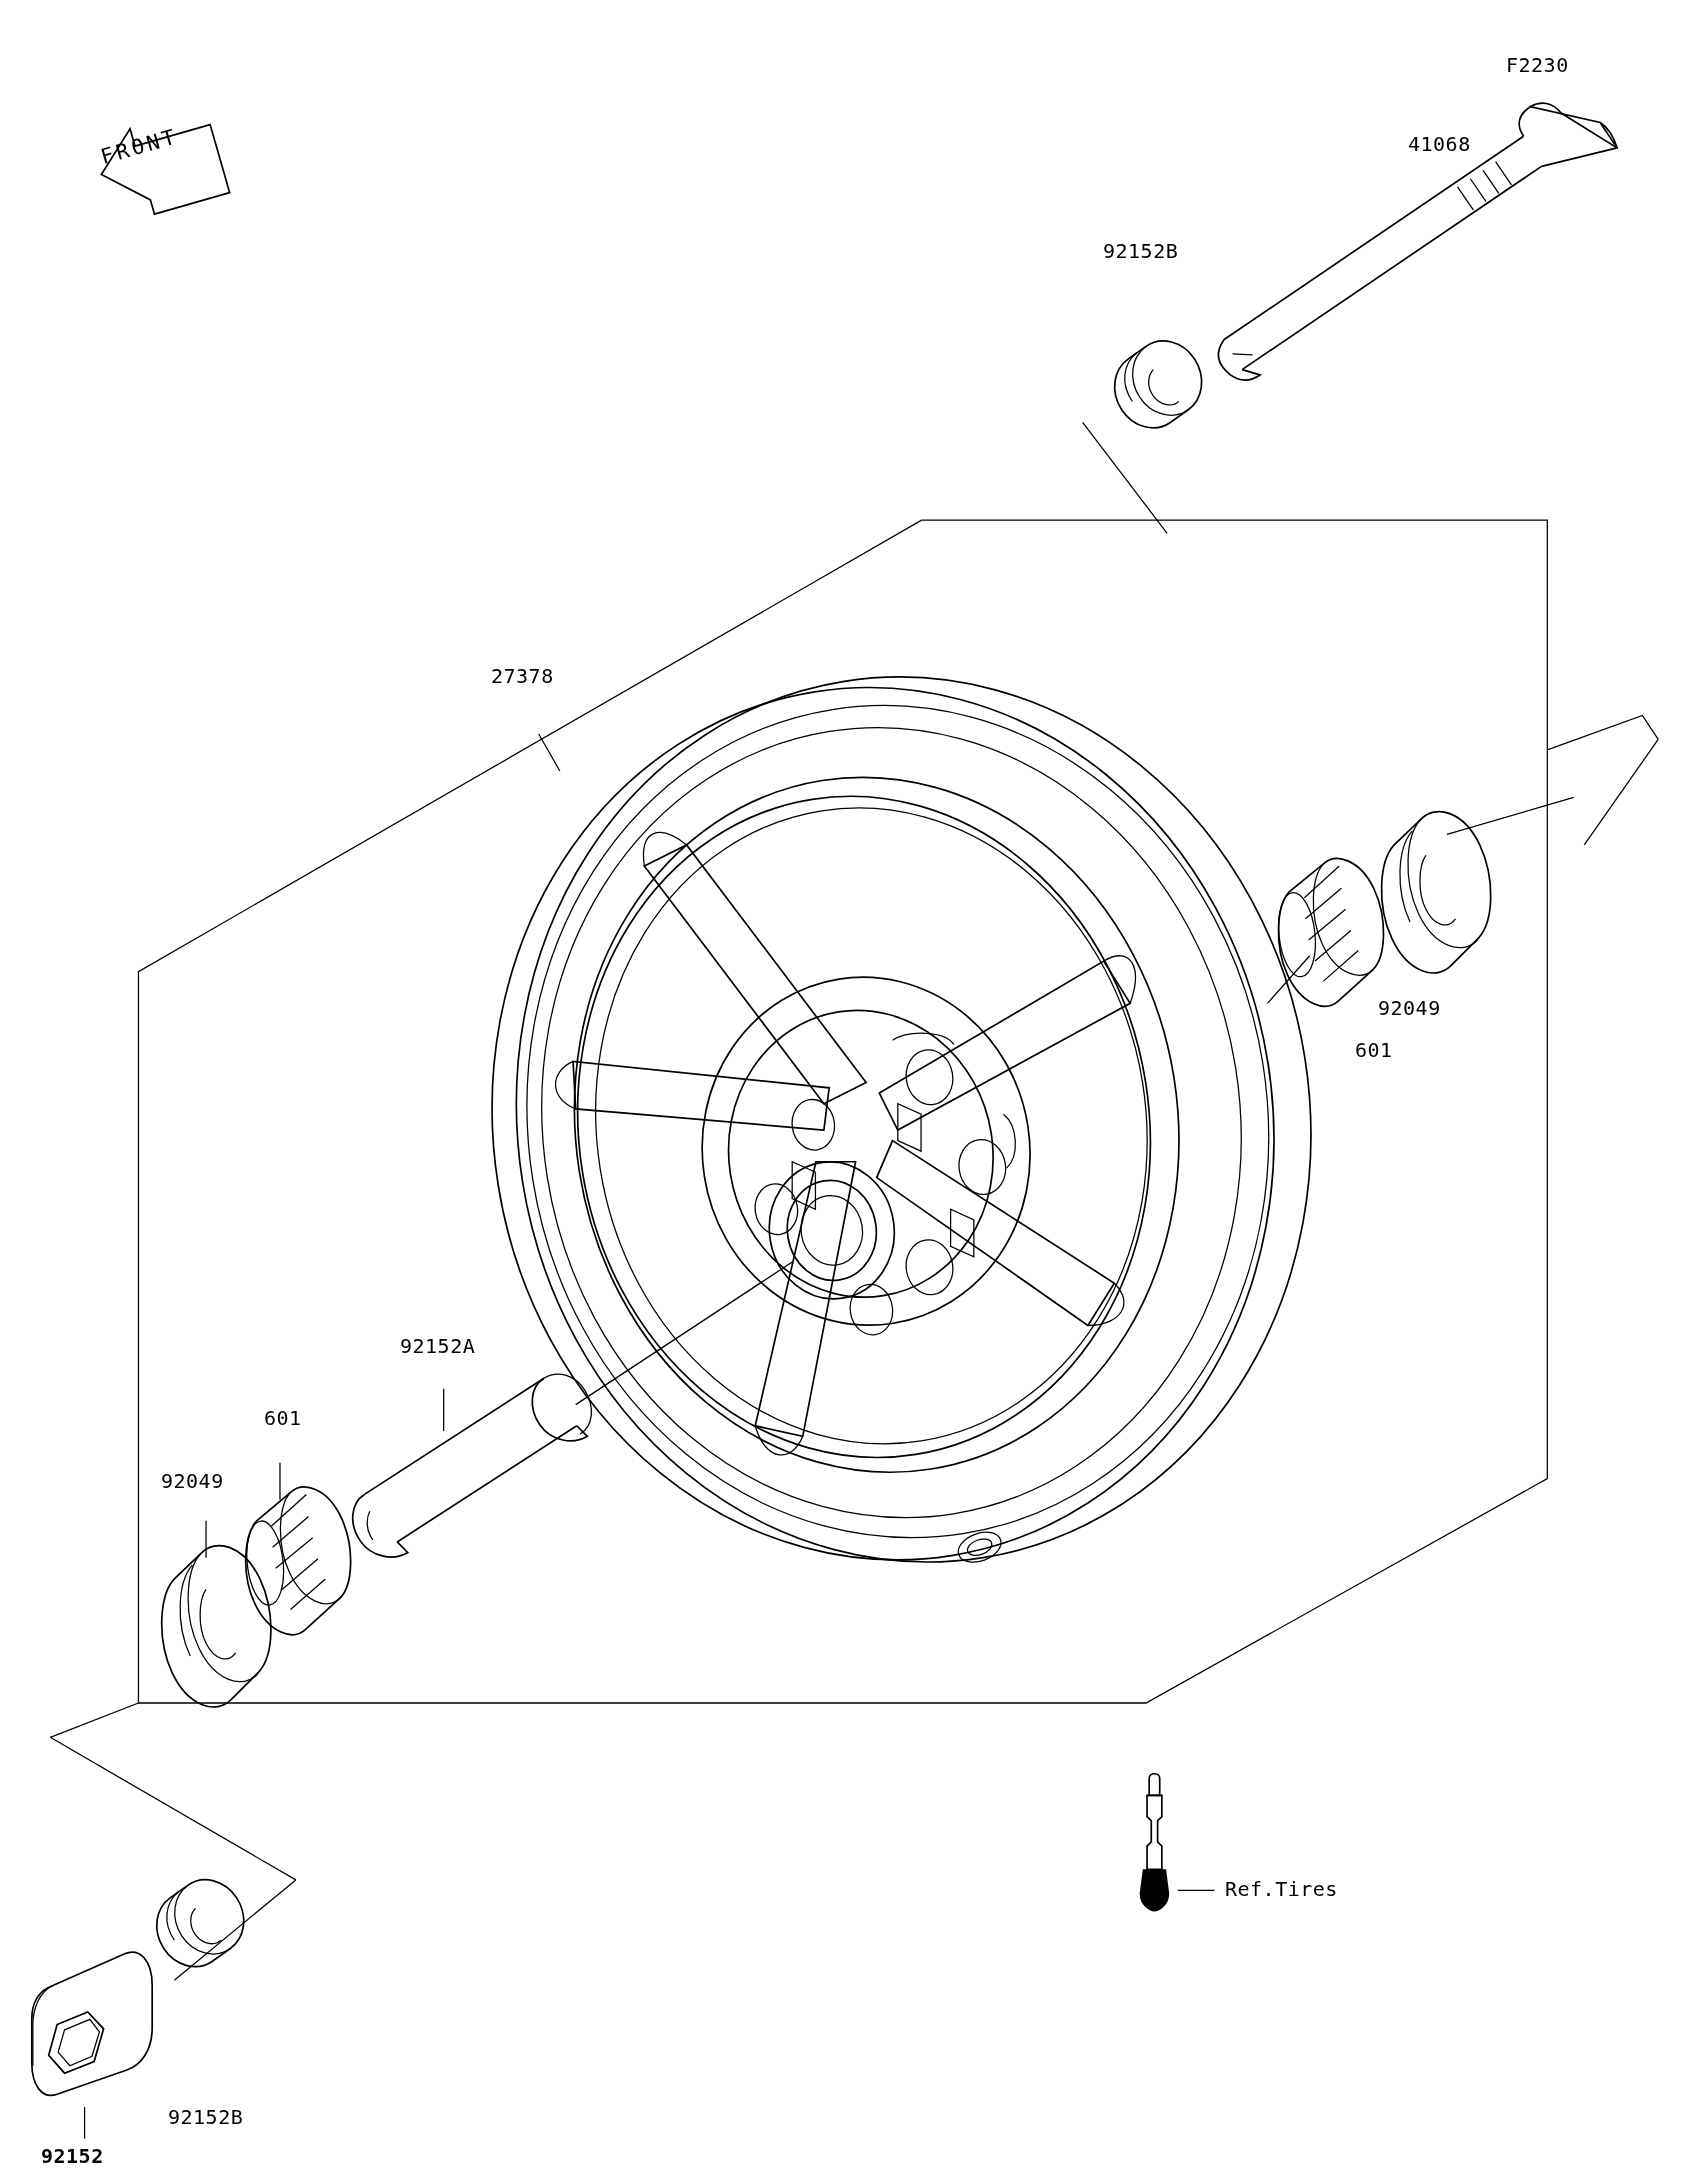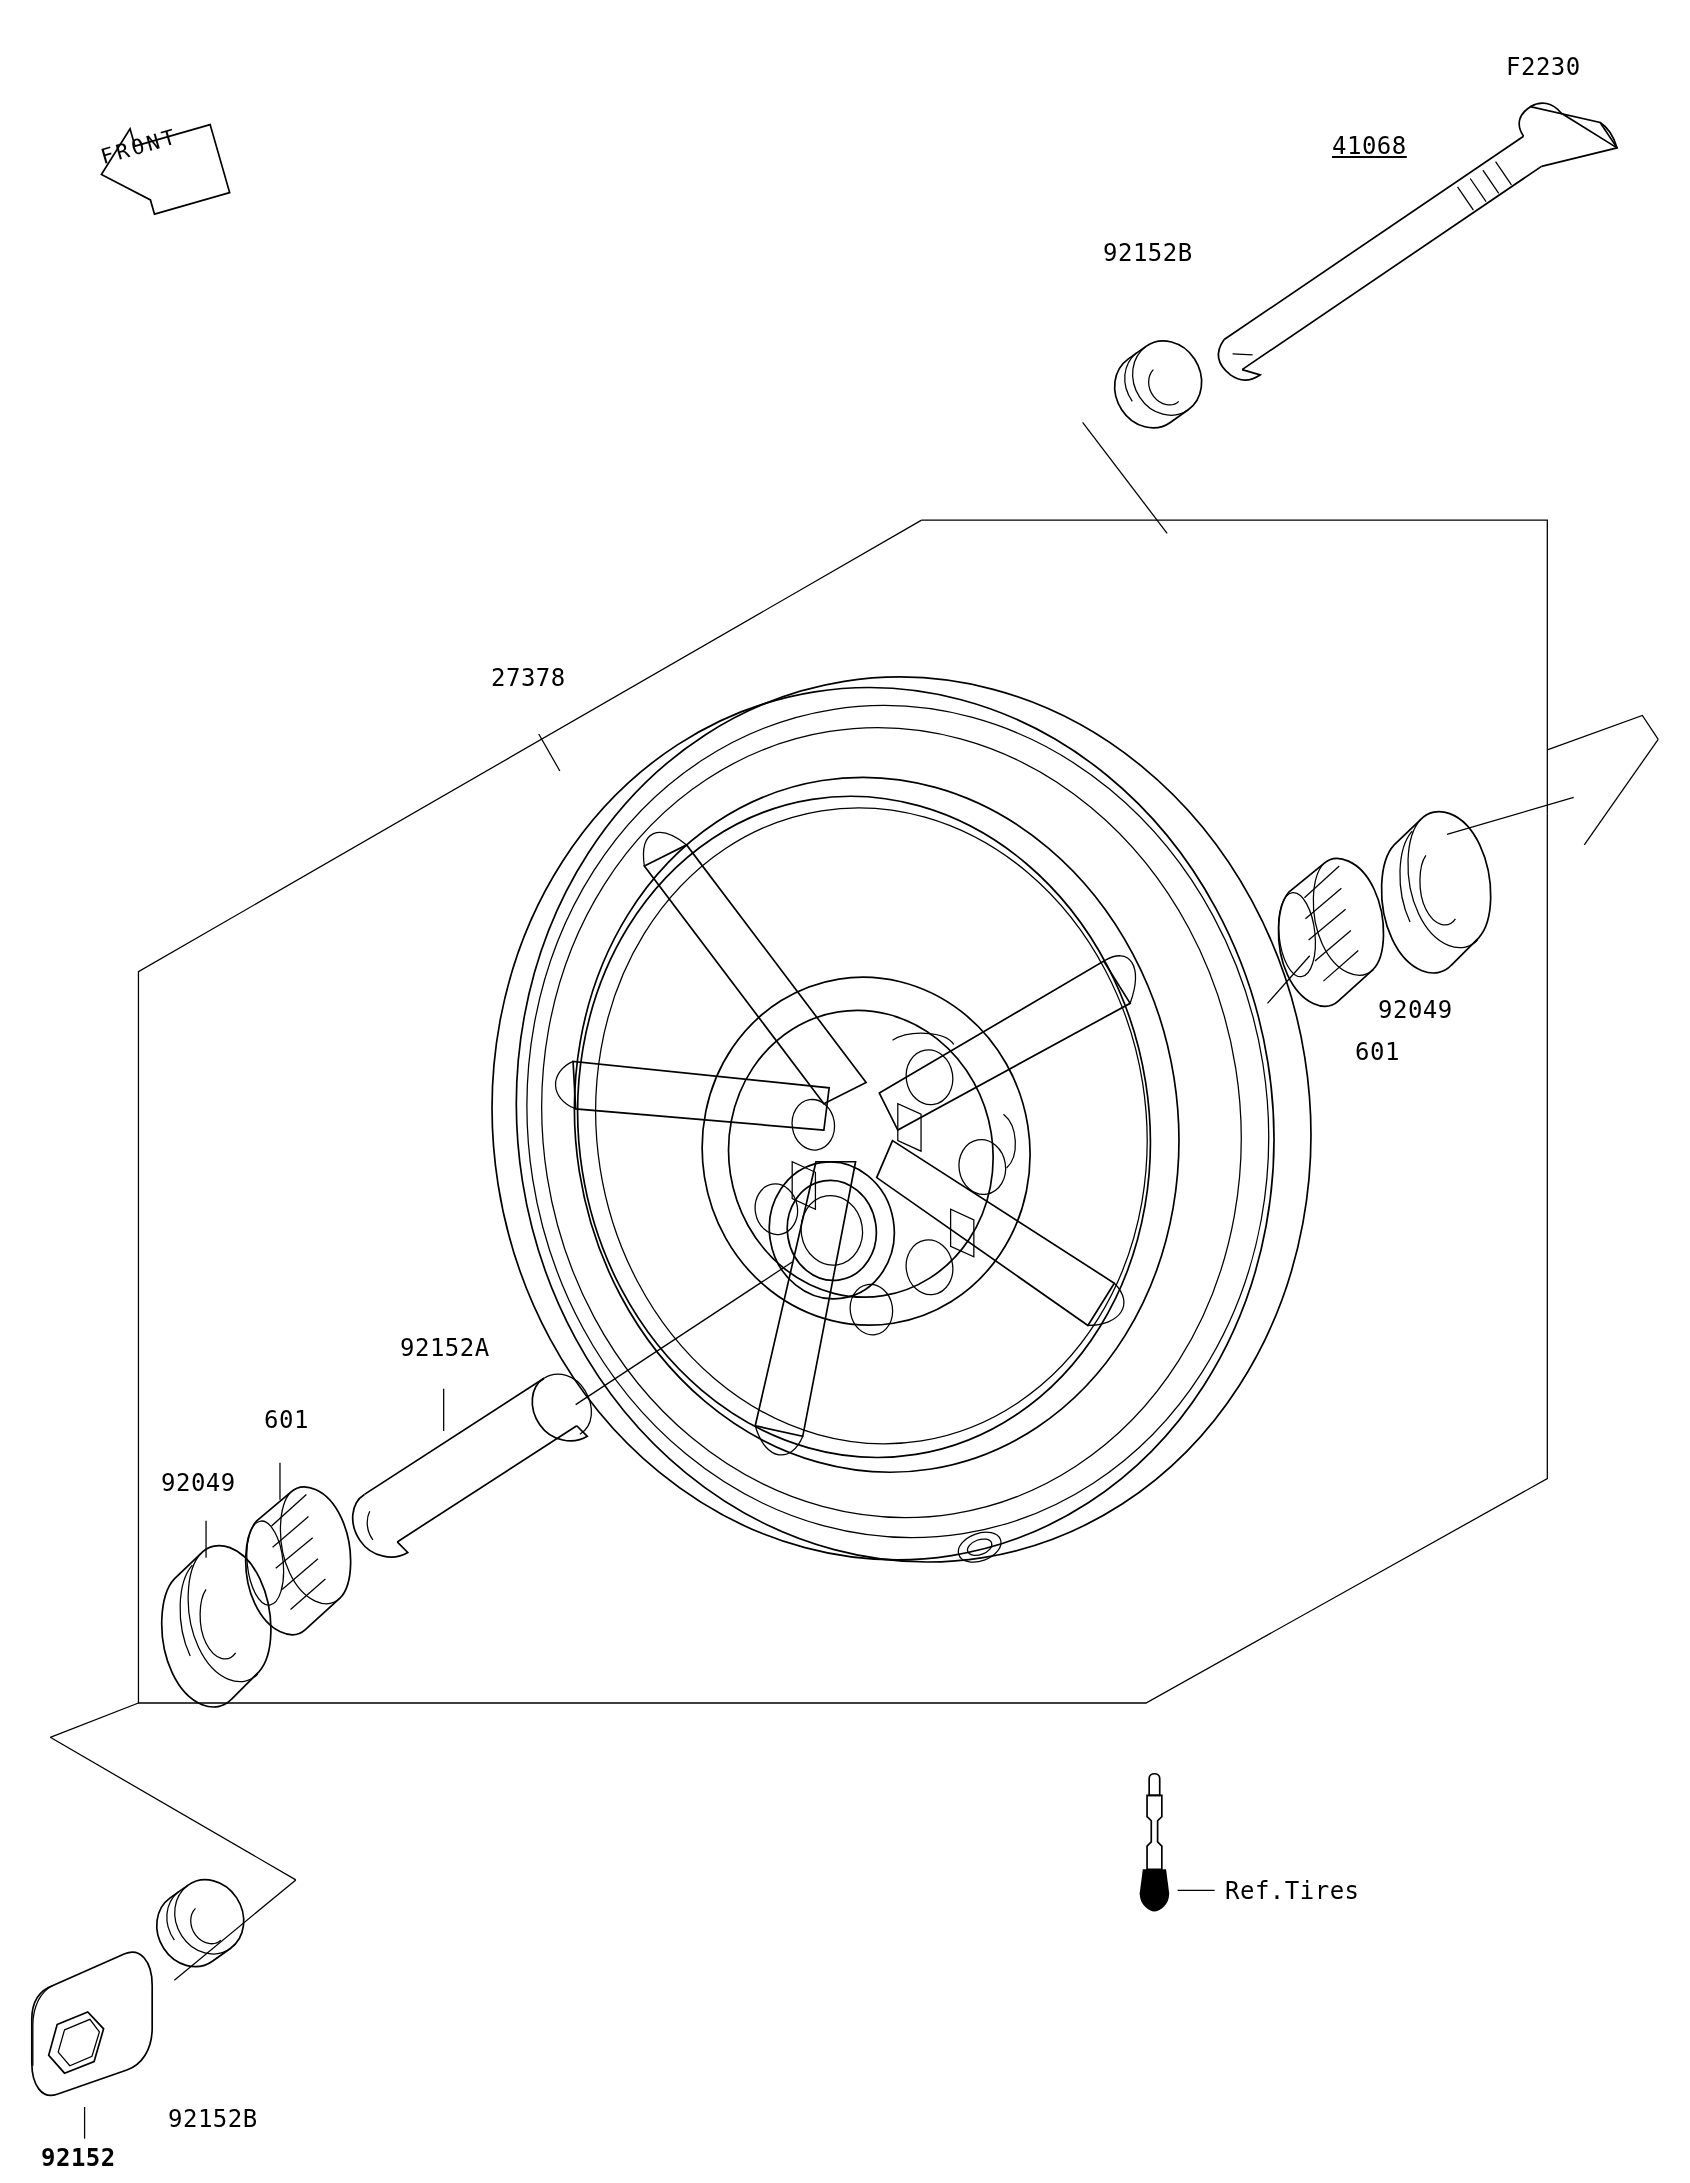--- a/index.html
+++ b/index.html
@@ -13,21 +13,21 @@
   #sheet {
     position: relative;
     width: 1690px;
     height: 2183px;
     background: #ffffff;
     overflow: hidden;
   }
   .label {
     position: absolute;
     font-family: "DejaVu Sans Mono", monospace;
-    font-size: 24px;
+    font-size: 20px;
     letter-spacing: 0.5px;
     color: #000000;
     white-space: nowrap;
   }
   svg.art {
     position: absolute;
     left: 0;
     top: 0;
     width: 1690px;
     height: 2183px;
@@ -205,21 +205,21 @@
 
     <g>
       <path class="ln" d="M2172 3400 L2200 3400 L2200 3440 L2192 3448 L2192 3488 L2200 3496 L2200 3540 L2172 3540 L2172 3496 L2180 3488 L2180 3448 L2172 3440 Z"></path>
       <path class="fillk" d="M2164 3540 L2208 3540 L2214 3586 C2214 3608 2196 3620 2186 3620 C2176 3620 2158 3608 2158 3586 Z"></path>
       <path class="ln" d="M2176 3368 C2176 3356 2196 3356 2196 3368 L2196 3400 L2176 3400 Z"></path>
       <path class="ln-thin" d="M2230 3580 L2300 3580"></path>
     </g>
   </svg>
 
   <div class="label" style="left:1506px; top:53px;">F2230</div>
-  <div class="label" style="left:1332px; top:132px;text-decoration:underline;">41068</div>
+  <div class="label" style="left:1408px; top:132px;">41068</div>
   <div class="label" style="left:1103px; top:239px;">92152B</div>
   <div class="label" style="left:491px;  top:664px;">27378</div>
   <div class="label" style="left:1355px; top:1038px;">601</div>
   <div class="label" style="left:1378px; top:996px;">92049</div>
   <div class="label" style="left:400px;  top:1334px;">92152A</div>
   <div class="label" style="left:264px;  top:1406px;">601</div>
   <div class="label" style="left:161px;  top:1469px;">92049</div>
   <div class="label" style="left:168px;  top:2105px;">92152B</div>
   <div class="label" style="left:41px;   top:2144px;font-weight:bold;">92152</div>
   <div class="label" style="left:1225px; top:1877px;">Ref.Tires</div>

